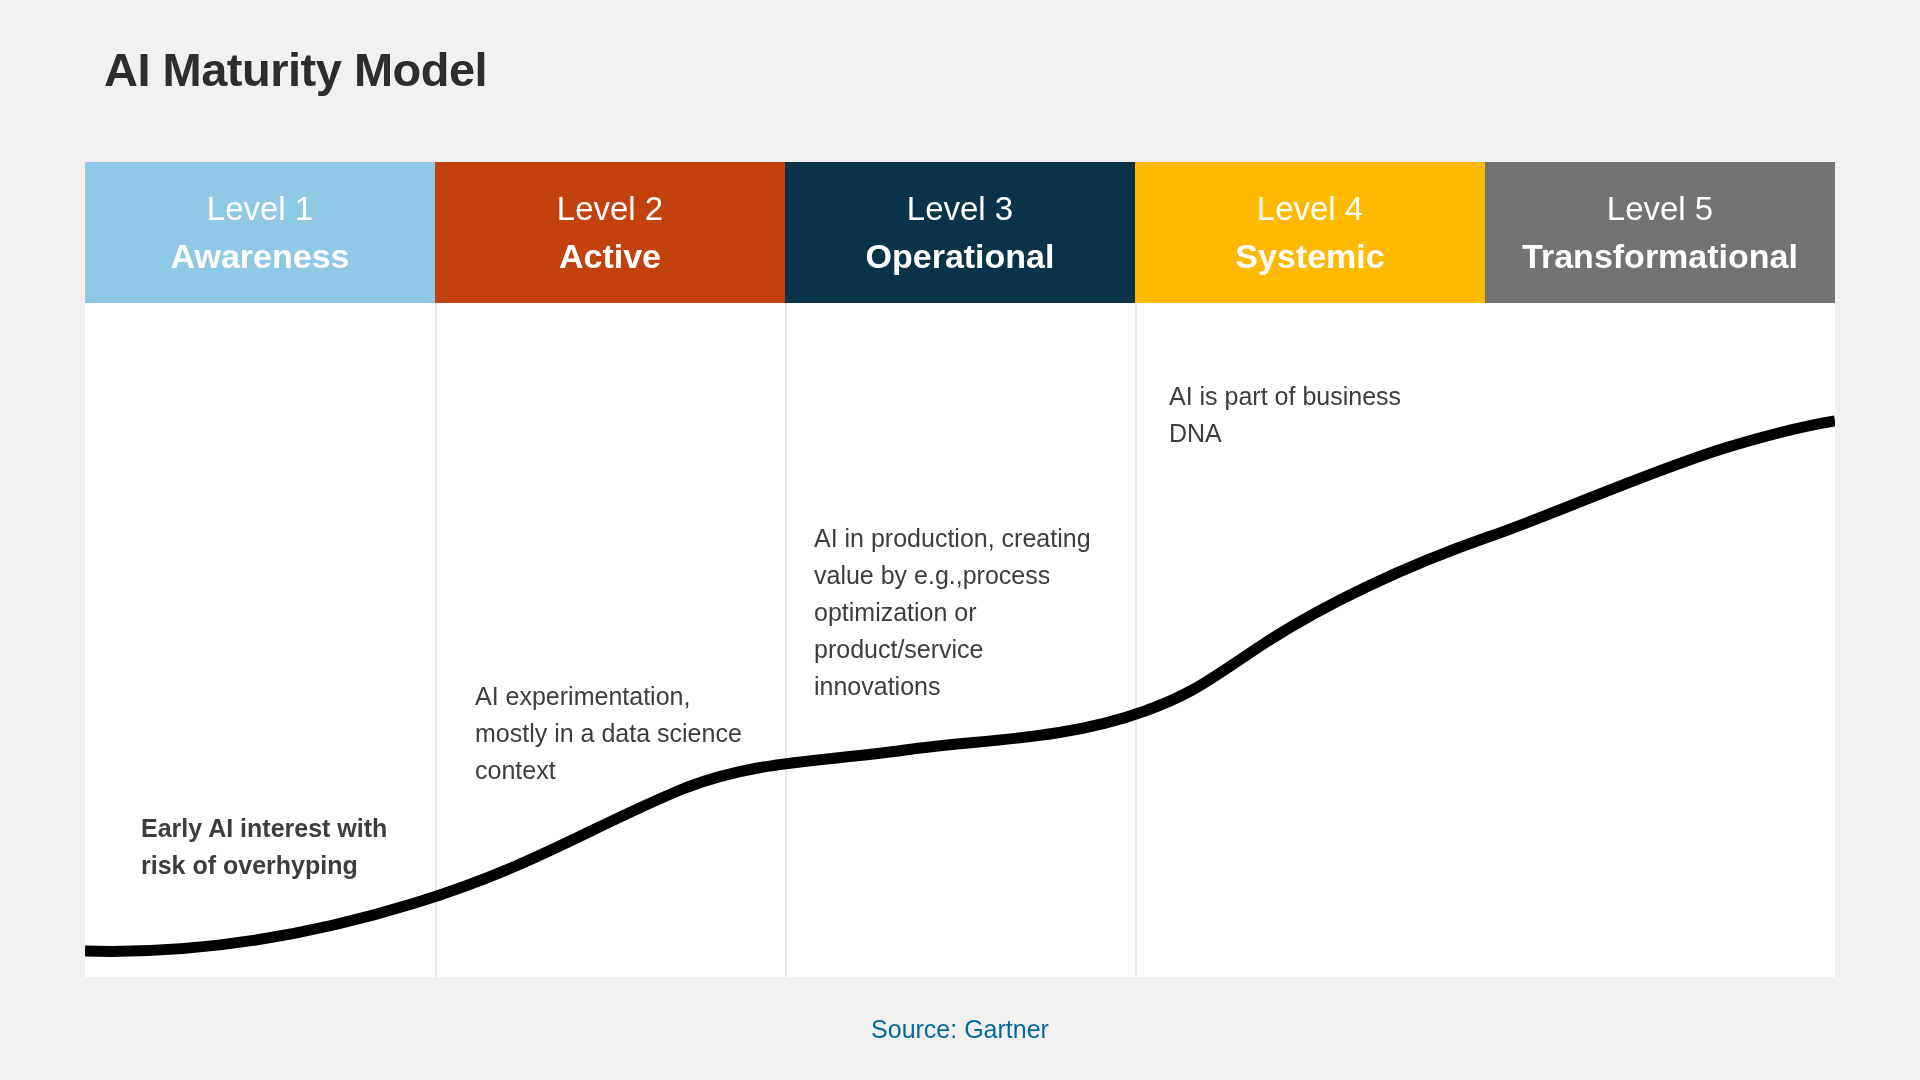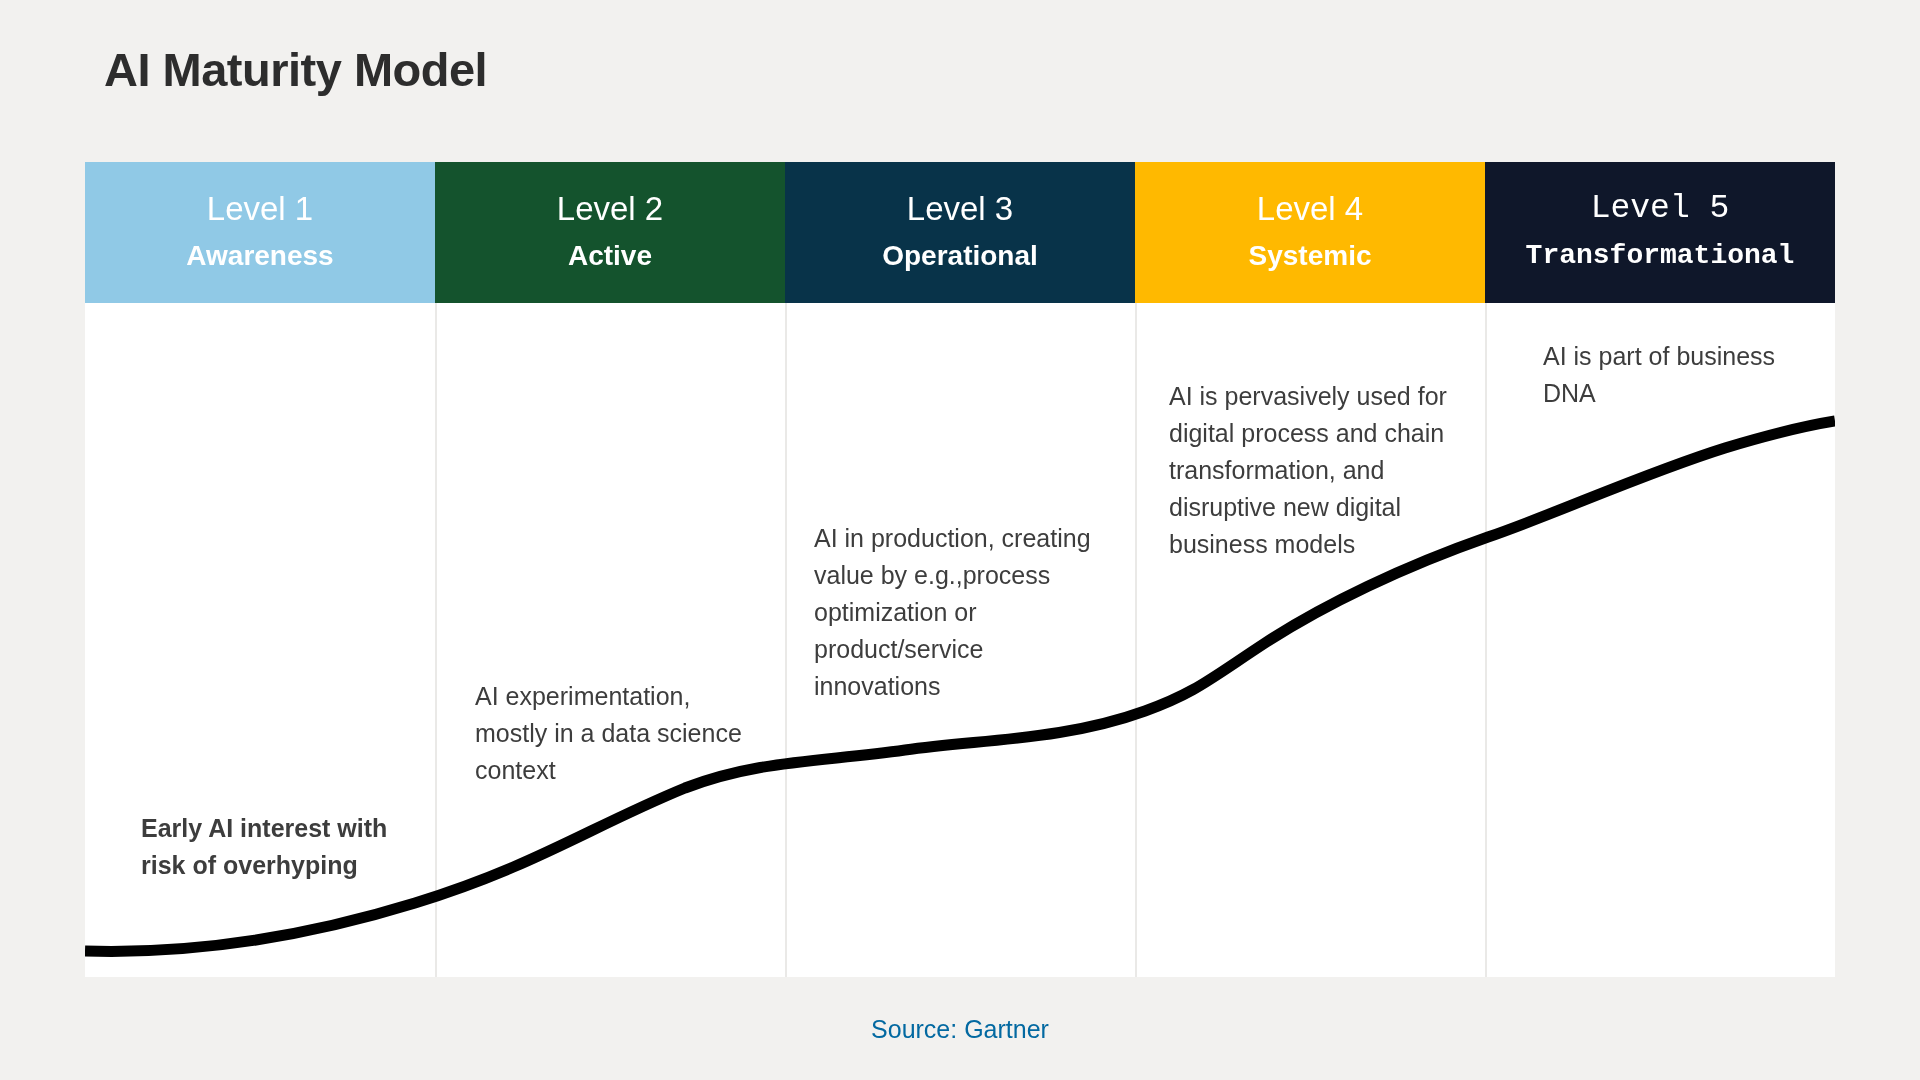--- a/index.html
+++ b/index.html
@@ -38,21 +38,21 @@
     justify-content:center;
     color:#ffffff;
     text-align:center;
   }
   .level-title{
     font-size:33px;
     font-weight:400;
     line-height:46px;
   }
   .level-name{
-    font-size:28px;
+    font-size:34px;
     font-weight:700;
     line-height:48px;
     text-align:center;
   }
   .body{
     position:relative;
     width:1750px;height:674px;
     background:#ffffff;
     display:flex;
   }
@@ -96,33 +96,33 @@
 
   <div class="page-title">AI Maturity Model</div>
 
   <div class="table">
 
     <div class="headers">
       <div class="header-cell" style="background-color: rgb(144, 201, 230);">
         <div class="level-title">Level 1</div>
         <div class="level-name">Awareness</div>
       </div>
-      <div class="header-cell" style="background-color: #14532d;">
+      <div class="header-cell" style="background-color: #c2410c;">
         <div class="level-title">Level 2</div>
         <div class="level-name">Active</div>
       </div>
       <div class="header-cell" style="background-color: rgb(8, 51, 73);">
         <div class="level-title">Level 3</div>
         <div class="level-name">Operational</div>
       </div>
       <div class="header-cell" style="background-color: rgb(255, 185, 0);">
         <div class="level-title">Level 4</div>
         <div class="level-name">Systemic</div>
       </div>
-      <div class="header-cell" style="background-color: #0f172a; font-family: Liberation Mono, monospace;">
+      <div class="header-cell" style="background-color: #737373;">
         <div class="level-title">Level 5</div>
         <div class="level-name">Transformational</div>
       </div>
     </div>
 
     <div class="body">
       <div class="body-col">
         <div class="level-description">Early AI interest with
 risk of overhyping</div>
       </div>
@@ -132,27 +132,20 @@
 context</div>
       </div>
       <div class="body-col">
         <div class="level-description">AI in production, creating
 value by e.g.,process
 optimization or
 product/service
 innovations</div>
       </div>
       <div class="body-col">
-        <div class="level-description">AI is pervasively used for
-digital process and chain
-transformation, and
-disruptive new digital
-business models</div>
-      </div>
-      <div class="body-col">
         <div class="level-description">AI is part of business
 DNA</div>
       </div>
 
       <svg class="curve-layer" viewBox="0 0 1750 674" width="1750" height="674">
         <path fill="none" stroke-width="11" stroke-linecap="butt" stroke-linejoin="round" d="M 0 648 C 100 651 210 637 330 600 C 450 563 505 524 600 485 C 673 457 735 459 820 447 C 900 436 980 437 1060 408 C 1110 390 1125 376 1180 340 C 1240 301 1320 263 1403 234 C 1470 211 1560 170 1640 145 C 1693 129 1725 122 1750 118" style="stroke: rgb(0, 0, 0);"></path>
       </svg>
     </div>
 
   </div>

